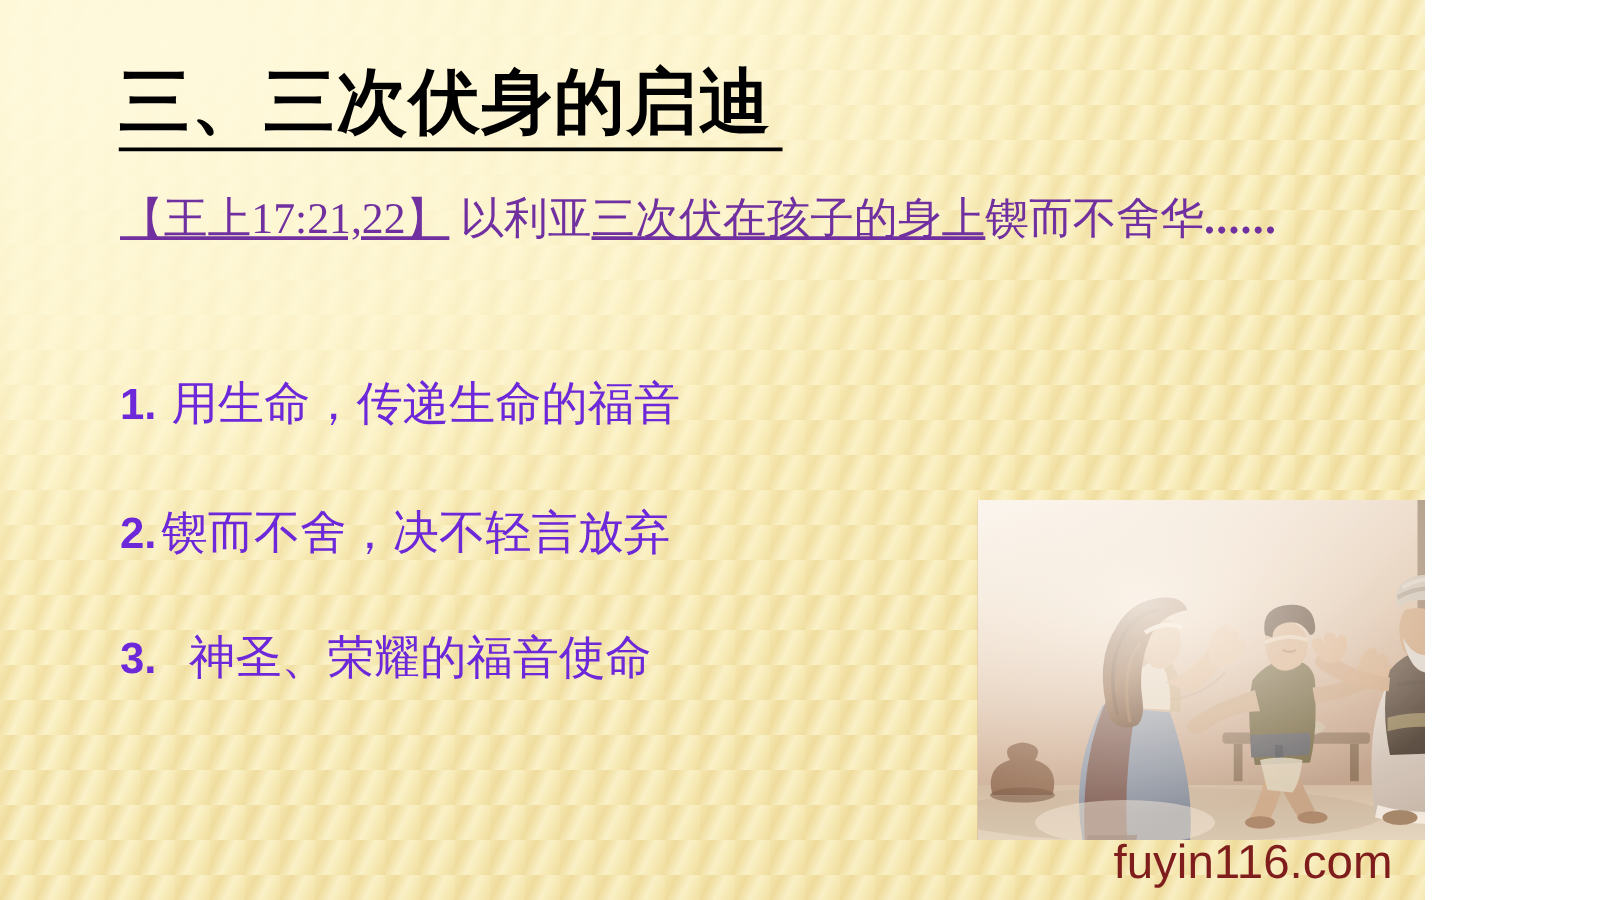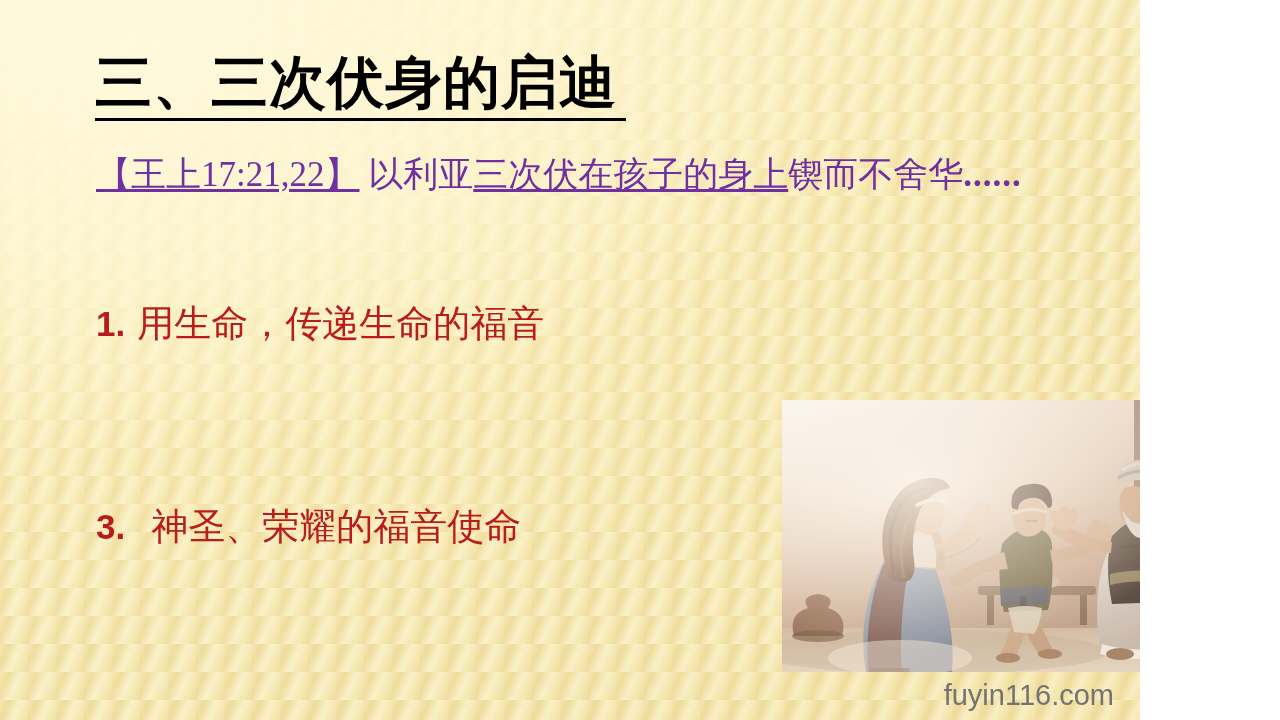--- a/index.html
+++ b/index.html
@@ -93,21 +93,21 @@
   }
   #scripture .ellipsis {
     font-weight: 700;
     letter-spacing: 1px;
   }
 
   
   .point {
     position: absolute;
     left: 96px;
-    color: #b91c1c;
+    color: #6d28d9;
     font-size: 37px;
     line-height: 1;
     white-space: nowrap;
     font-family: "Liberation Serif", "DejaVu Serif", serif;
     text-align: center;
   }
   .point .num {
     font-weight: 700;
     font-family: "Liberation Sans", "DejaVu Sans", sans-serif;
     font-size: 35px;
@@ -130,22 +130,22 @@
     background: #d8bda0;
   }
   #illustration svg { display: block; }
 
   
   #watermark {
     position: absolute;
     right: 26px;
     bottom: 8px;
     font-family: "Liberation Sans", "DejaVu Sans", sans-serif;
-    font-size: 29px;
-    color: #737373;
+    font-size: 38px;
+    color: #7f1d1d;
     letter-spacing: 0px;
   }
 </style>
 </head>
 <body>
 
 <div id="slide">
 
   <div class="bg-stripes"></div>
   <div class="bg-fade"></div>
@@ -153,20 +153,23 @@
 
   <div id="title">三、三次伏身的启迪</div>
   <div id="title-underline"></div>
 
   <div id="scripture">
     <span class="ref">【王上17:21,22】</span><span class="plain"> 以利亚</span><span class="ul">三次伏在孩子的身上</span><span class="plain">锲而不舍</span><span class="plain">华</span><span class="ellipsis">......</span>
   </div>
 
   <div class="point" id="point-1">
     <span class="num">1.</span><span class="body">用生命，传递生命的福音</span>
+  </div>
+  <div class="point" id="point-2">
+    <span class="num">2.</span><span class="body">锲而不舍，决不轻言放弃</span>
   </div>
   <div class="point" id="point-3">
     <span class="num">3.</span><span class="body">神圣、荣耀的福音使命</span>
   </div>
 
   <div id="illustration">
     <svg width="470" height="272" viewBox="0 0 470 272" xmlns="http://www.w3.org/2000/svg" aria-hidden="true">
       <defs>
         <linearGradient id="wall" x1="0" y1="0" x2="0.25" y2="1">
           <stop offset="0%" stop-color="#efe2d6"></stop>

